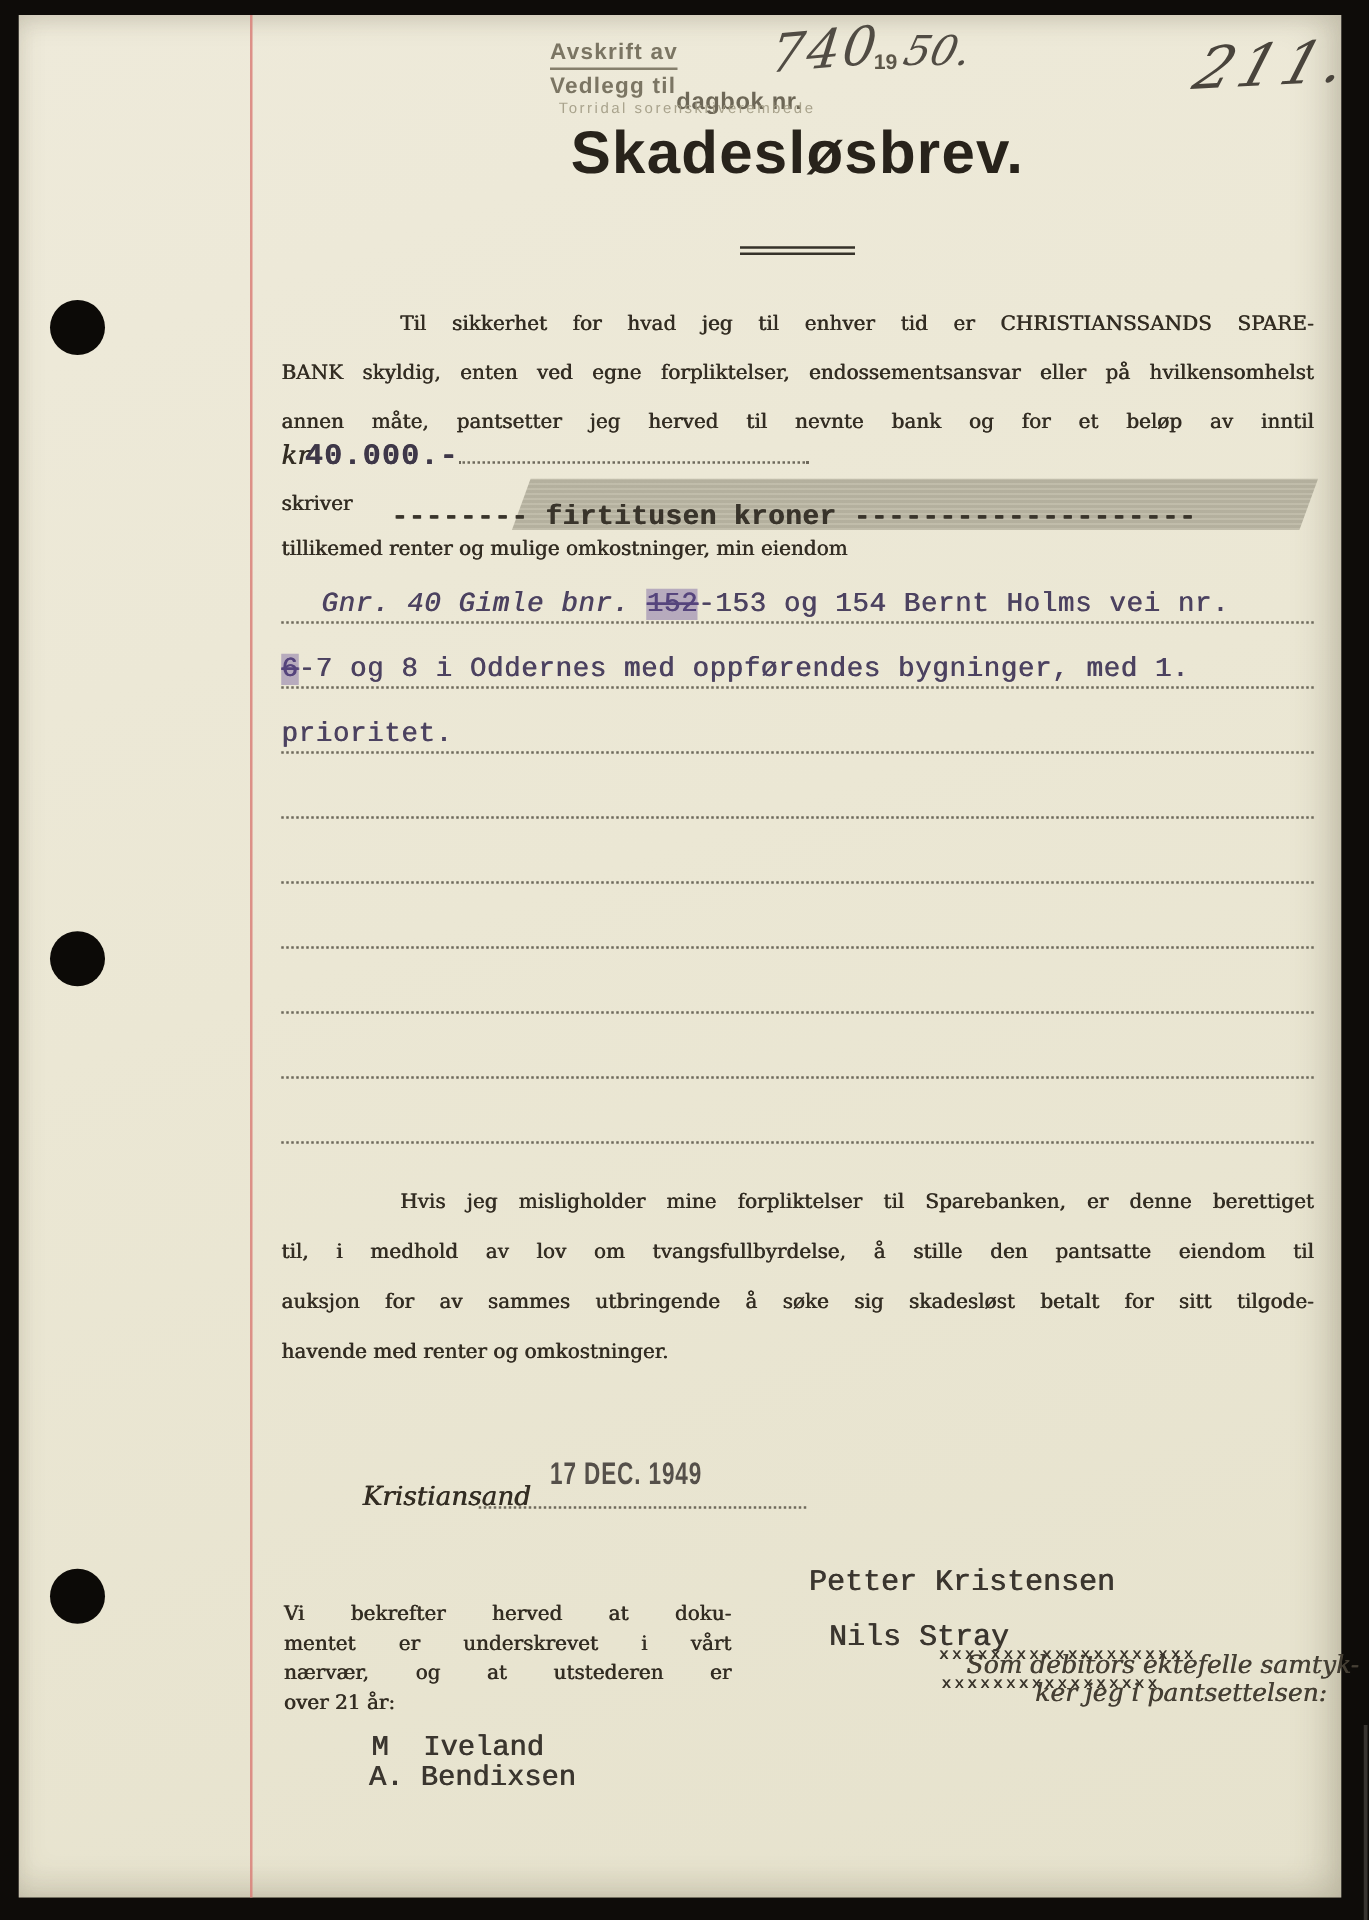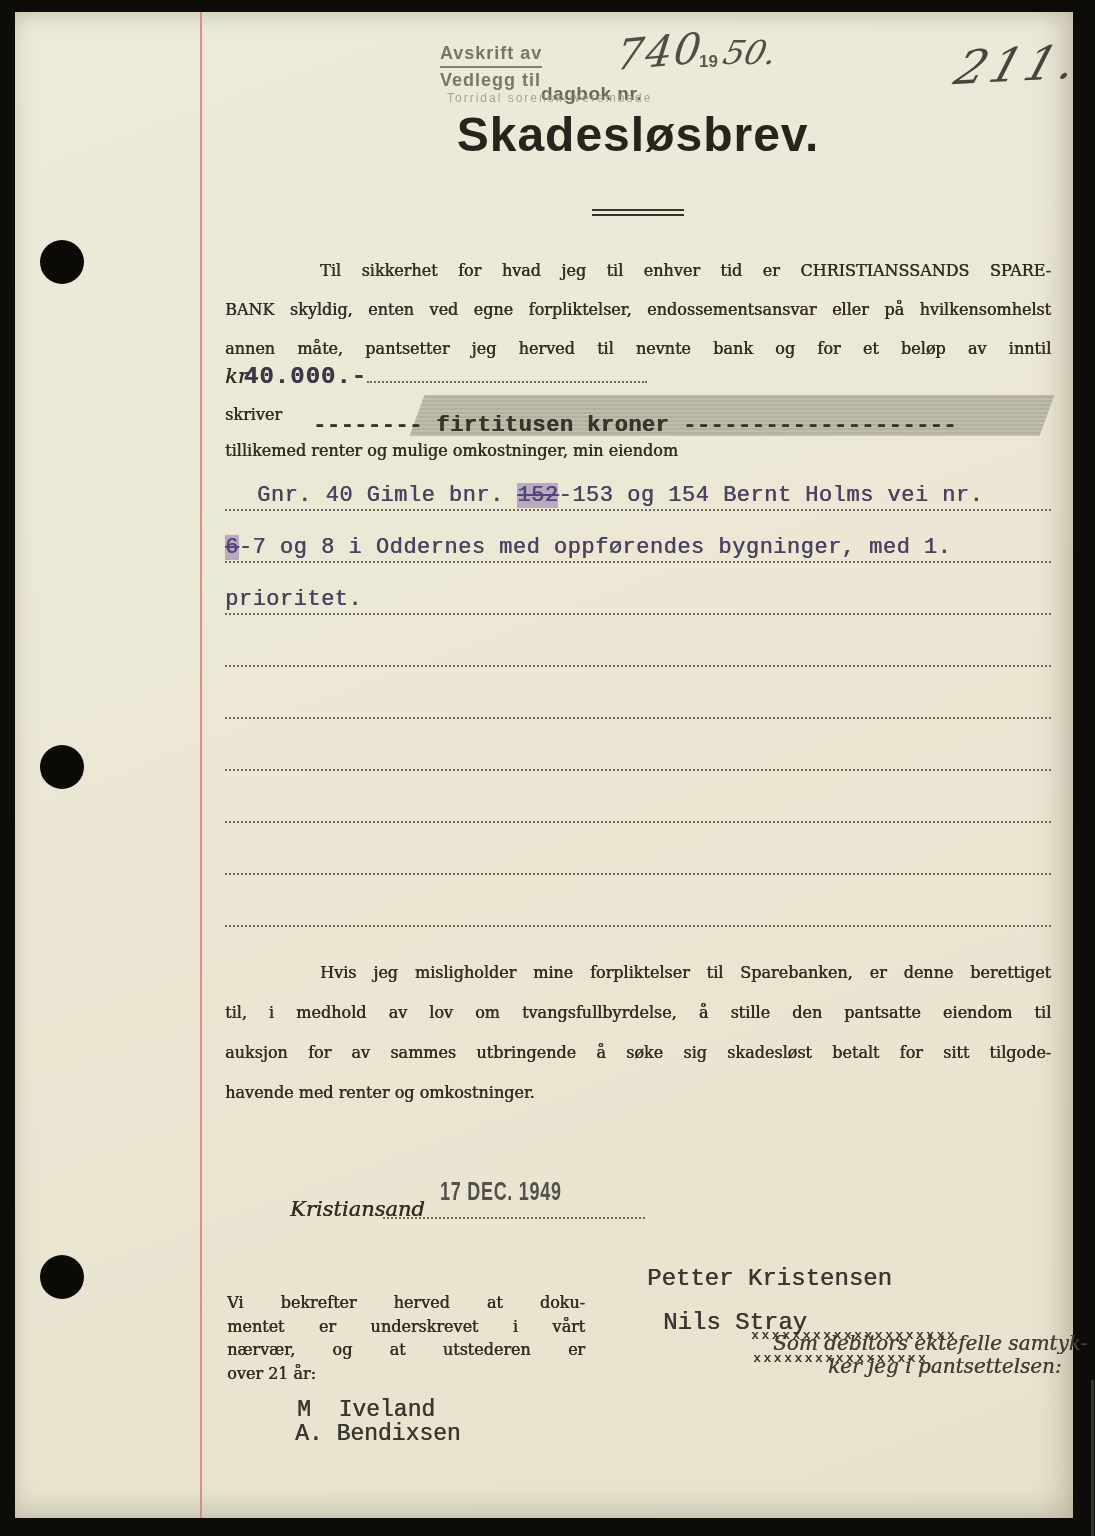--- a/index.html
+++ b/index.html
@@ -4,21 +4,21 @@
 <style>
   html,body{margin:0;padding:0;background:#0e0c09;}
   .page{position:relative;width:1095px;height:1536px;background:#0e0c09;overflow:hidden;
         font-family:"DejaVu Serif",serif;}
   .paper{position:absolute;left:15px;top:12px;width:1058px;height:1506px;
          background:linear-gradient(160deg,#eeeada 0%,#ebe7d4 45%,#e6e2cd 100%);
          box-shadow:inset -16px 0 26px rgba(90,80,55,.16), inset 0 -12px 24px rgba(90,80,55,.12), inset 0 6px 14px rgba(90,80,55,.08);}
   .redline{position:absolute;left:185px;top:0;width:2px;height:100%;background:#d98079;opacity:.85;}
   .hole{position:absolute;left:25px;width:44px;height:44px;border-radius:50%;background:#0c0a07;}
   .h1{top:228px}.h2{top:733px}.h3{top:1243px}
-  .content{position:absolute;left:210px;top:13px;width:826px;height:100%;}
+  .content{position:absolute;left:210px;top:1px;width:826px;height:100%;}
   .content > div{position:absolute;}
 
   
   .stampgrp{left:215px;top:16px;font-family:"Liberation Sans",sans-serif;font-weight:bold;
             font-size:18px;line-height:24px;color:#7b7563;letter-spacing:1px;}
   .stampgrp .u{display:inline-block;border-bottom:2px solid #857f6c;padding-bottom:1px;}
   .dagbok{left:316px;top:24px;font-family:"Liberation Sans",sans-serif;font-weight:bold;
           font-size:19px;color:#6d6757;letter-spacing:.5px;margin-top:34px;}
   .hand{font-family:"DejaVu Serif",serif;font-style:italic;color:#514c44;}
   .dagnum{left:392px;top:2px;font-size:42px;transform:rotate(-5deg) skewX(-12deg);letter-spacing:2px;}
@@ -55,21 +55,21 @@
   .skriver{left:0;top:380px;}
   .amwords{left:88px;top:388px;font-size:22px;font-weight:bold;color:#39342b;letter-spacing:.5px;}
   .tilli{left:0;top:416px;}
 
   
   .rows{left:0;top:434px;width:826px;}
   .row{position:relative;height:49px;border-bottom:2.5px dotted #6f6a5c;display:flex;
        align-items:flex-end;padding-bottom:1px;box-sizing:content-box;
        font-family:"Liberation Mono",monospace;font-size:22px;color:#4c4260;
        letter-spacing:.5px;text-shadow:.5px 0 0 currentColor;white-space:pre;}
-  .row .pl{padding-left:32px;}
+  .row .pl{padding-left:32px;font-style:italic;}
   .struck{text-decoration:line-through;background:rgba(96,72,150,.38);color:#55447c;}
 
   
   .sigrow{left:0;top:1158px;width:826px;height:38px;}
   .place{position:absolute;left:65px;bottom:0px;font-style:italic;font-size:21px;color:#332d23;
          text-shadow:.5px 0 0 currentColor;}
   .sigline{position:absolute;left:158px;bottom:2px;width:262px;border-bottom:2.5px dotted #6f6a5c;}
   .datestamp{position:absolute;left:215px;top:-6px;font-family:"Liberation Sans",sans-serif;
              font-weight:bold;font-size:25px;color:#55504a;transform:scaleX(.72);
              transform-origin:left;letter-spacing:1px;white-space:pre;}

